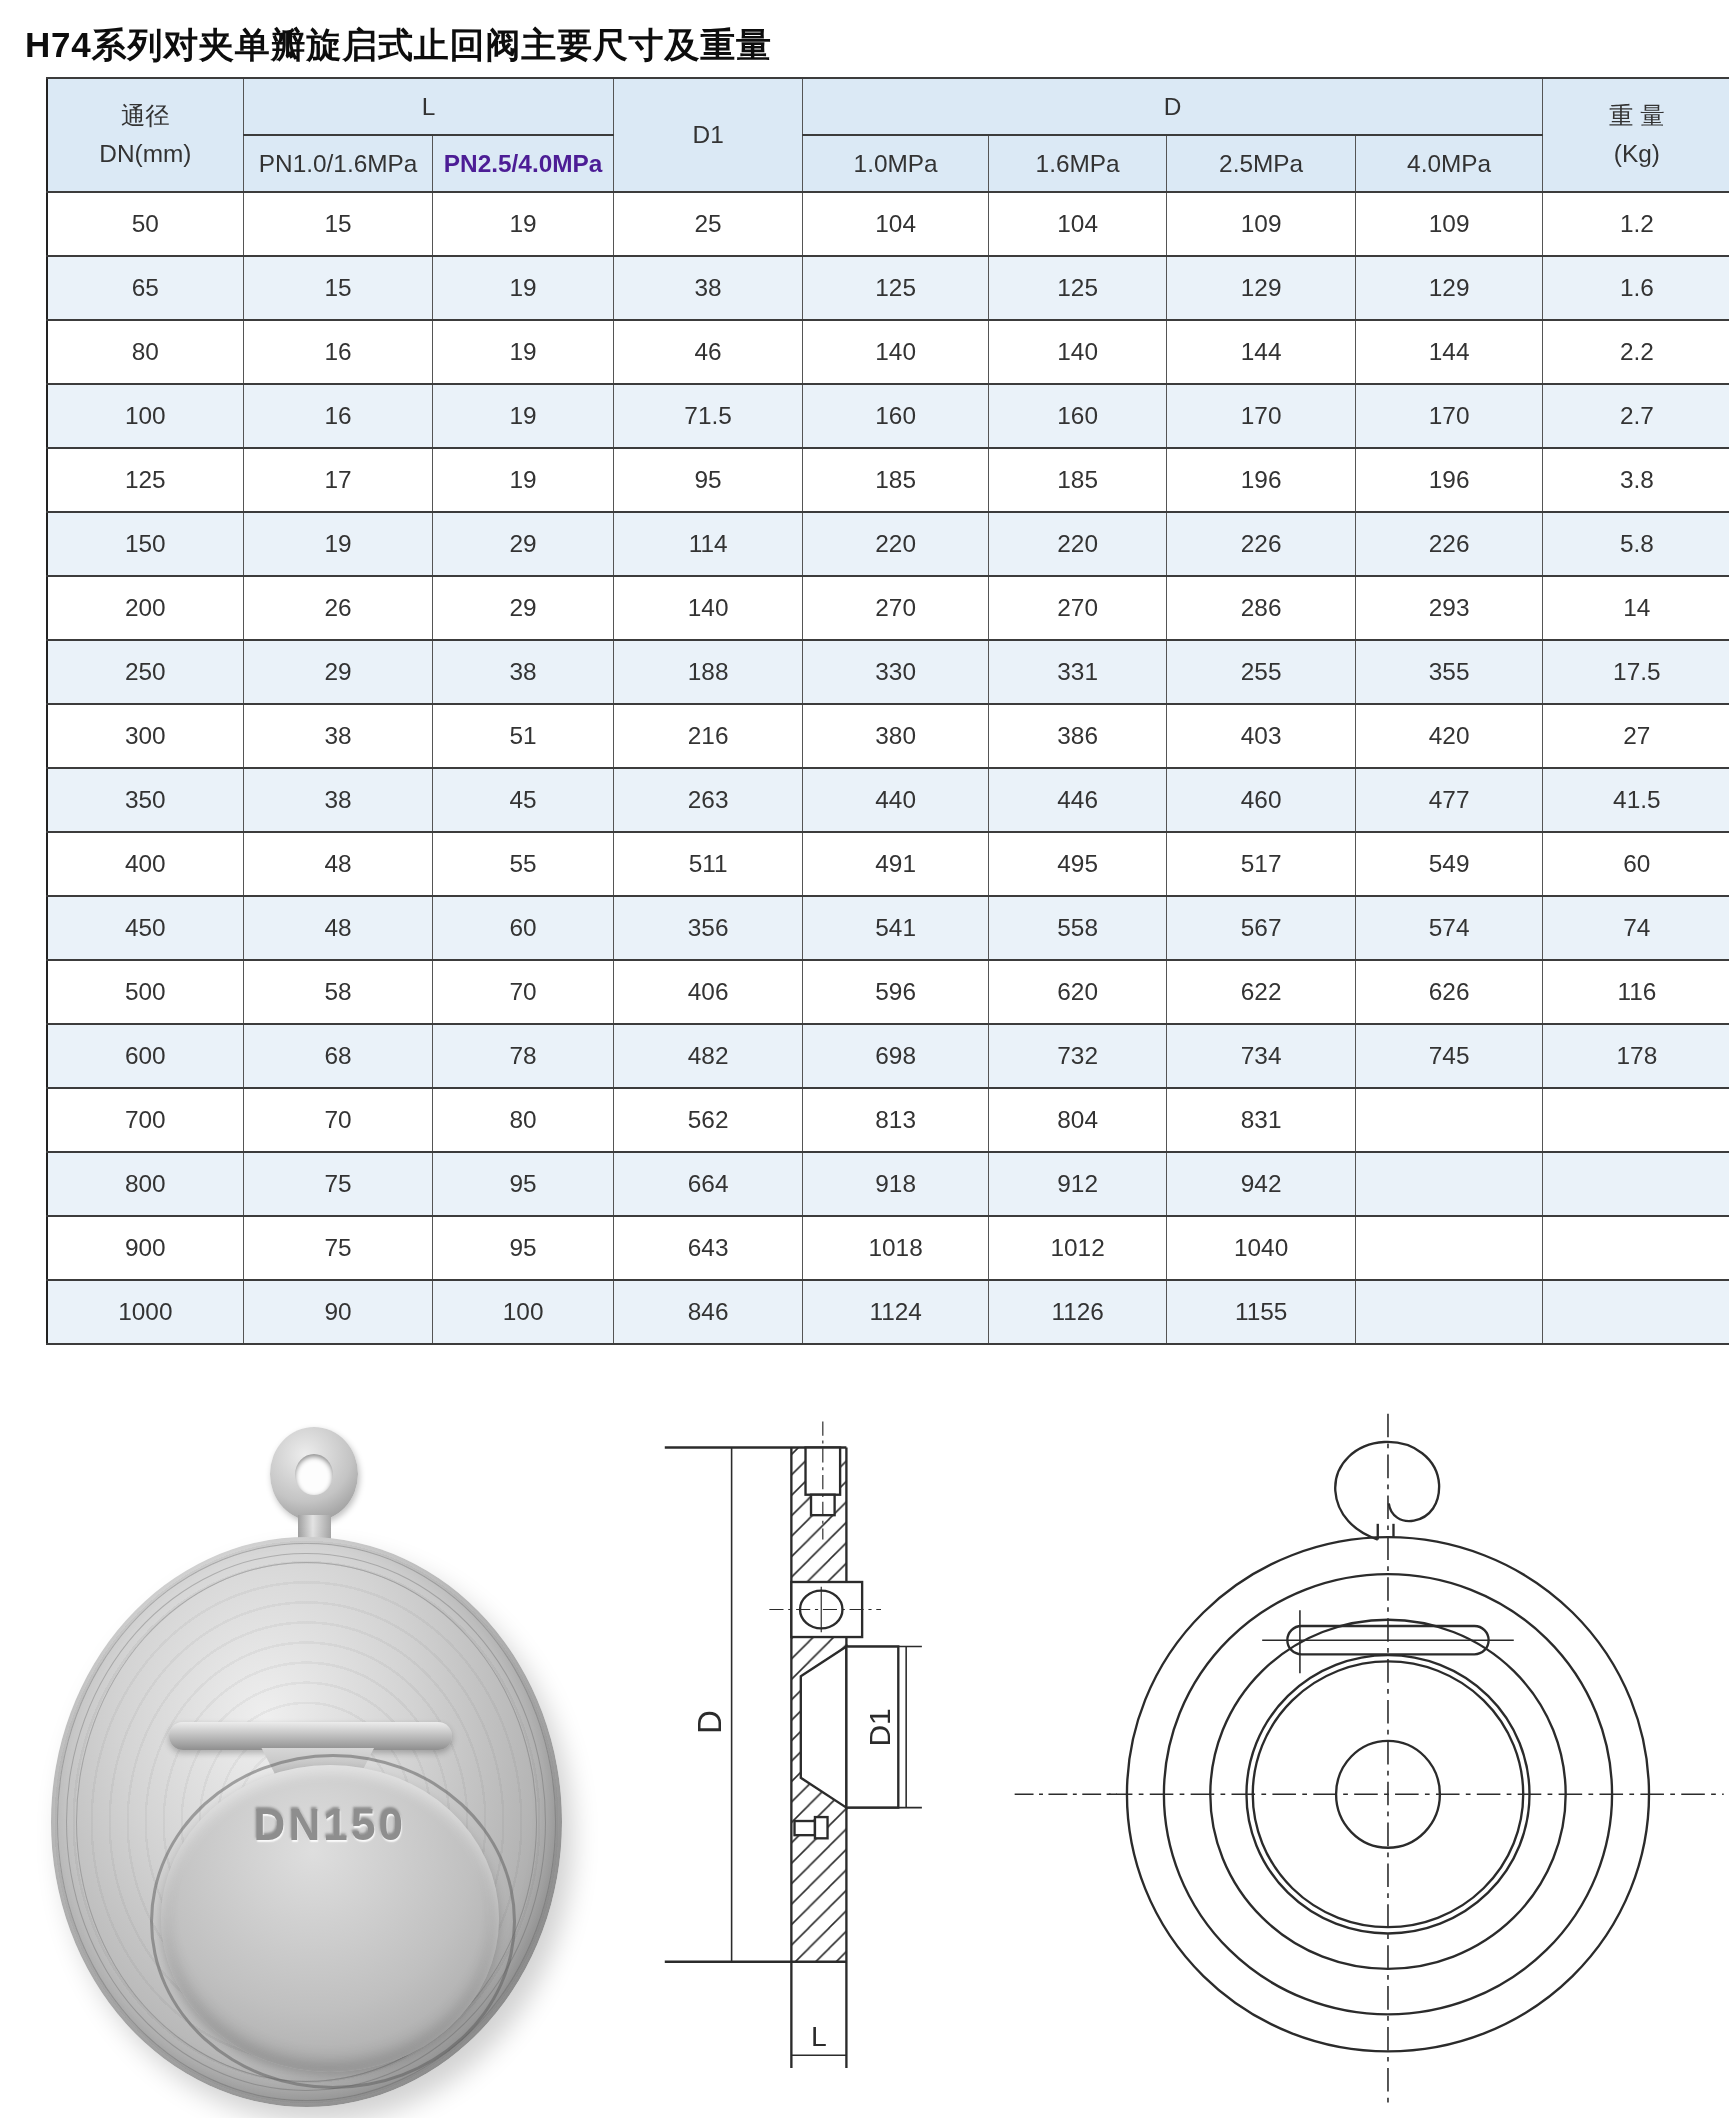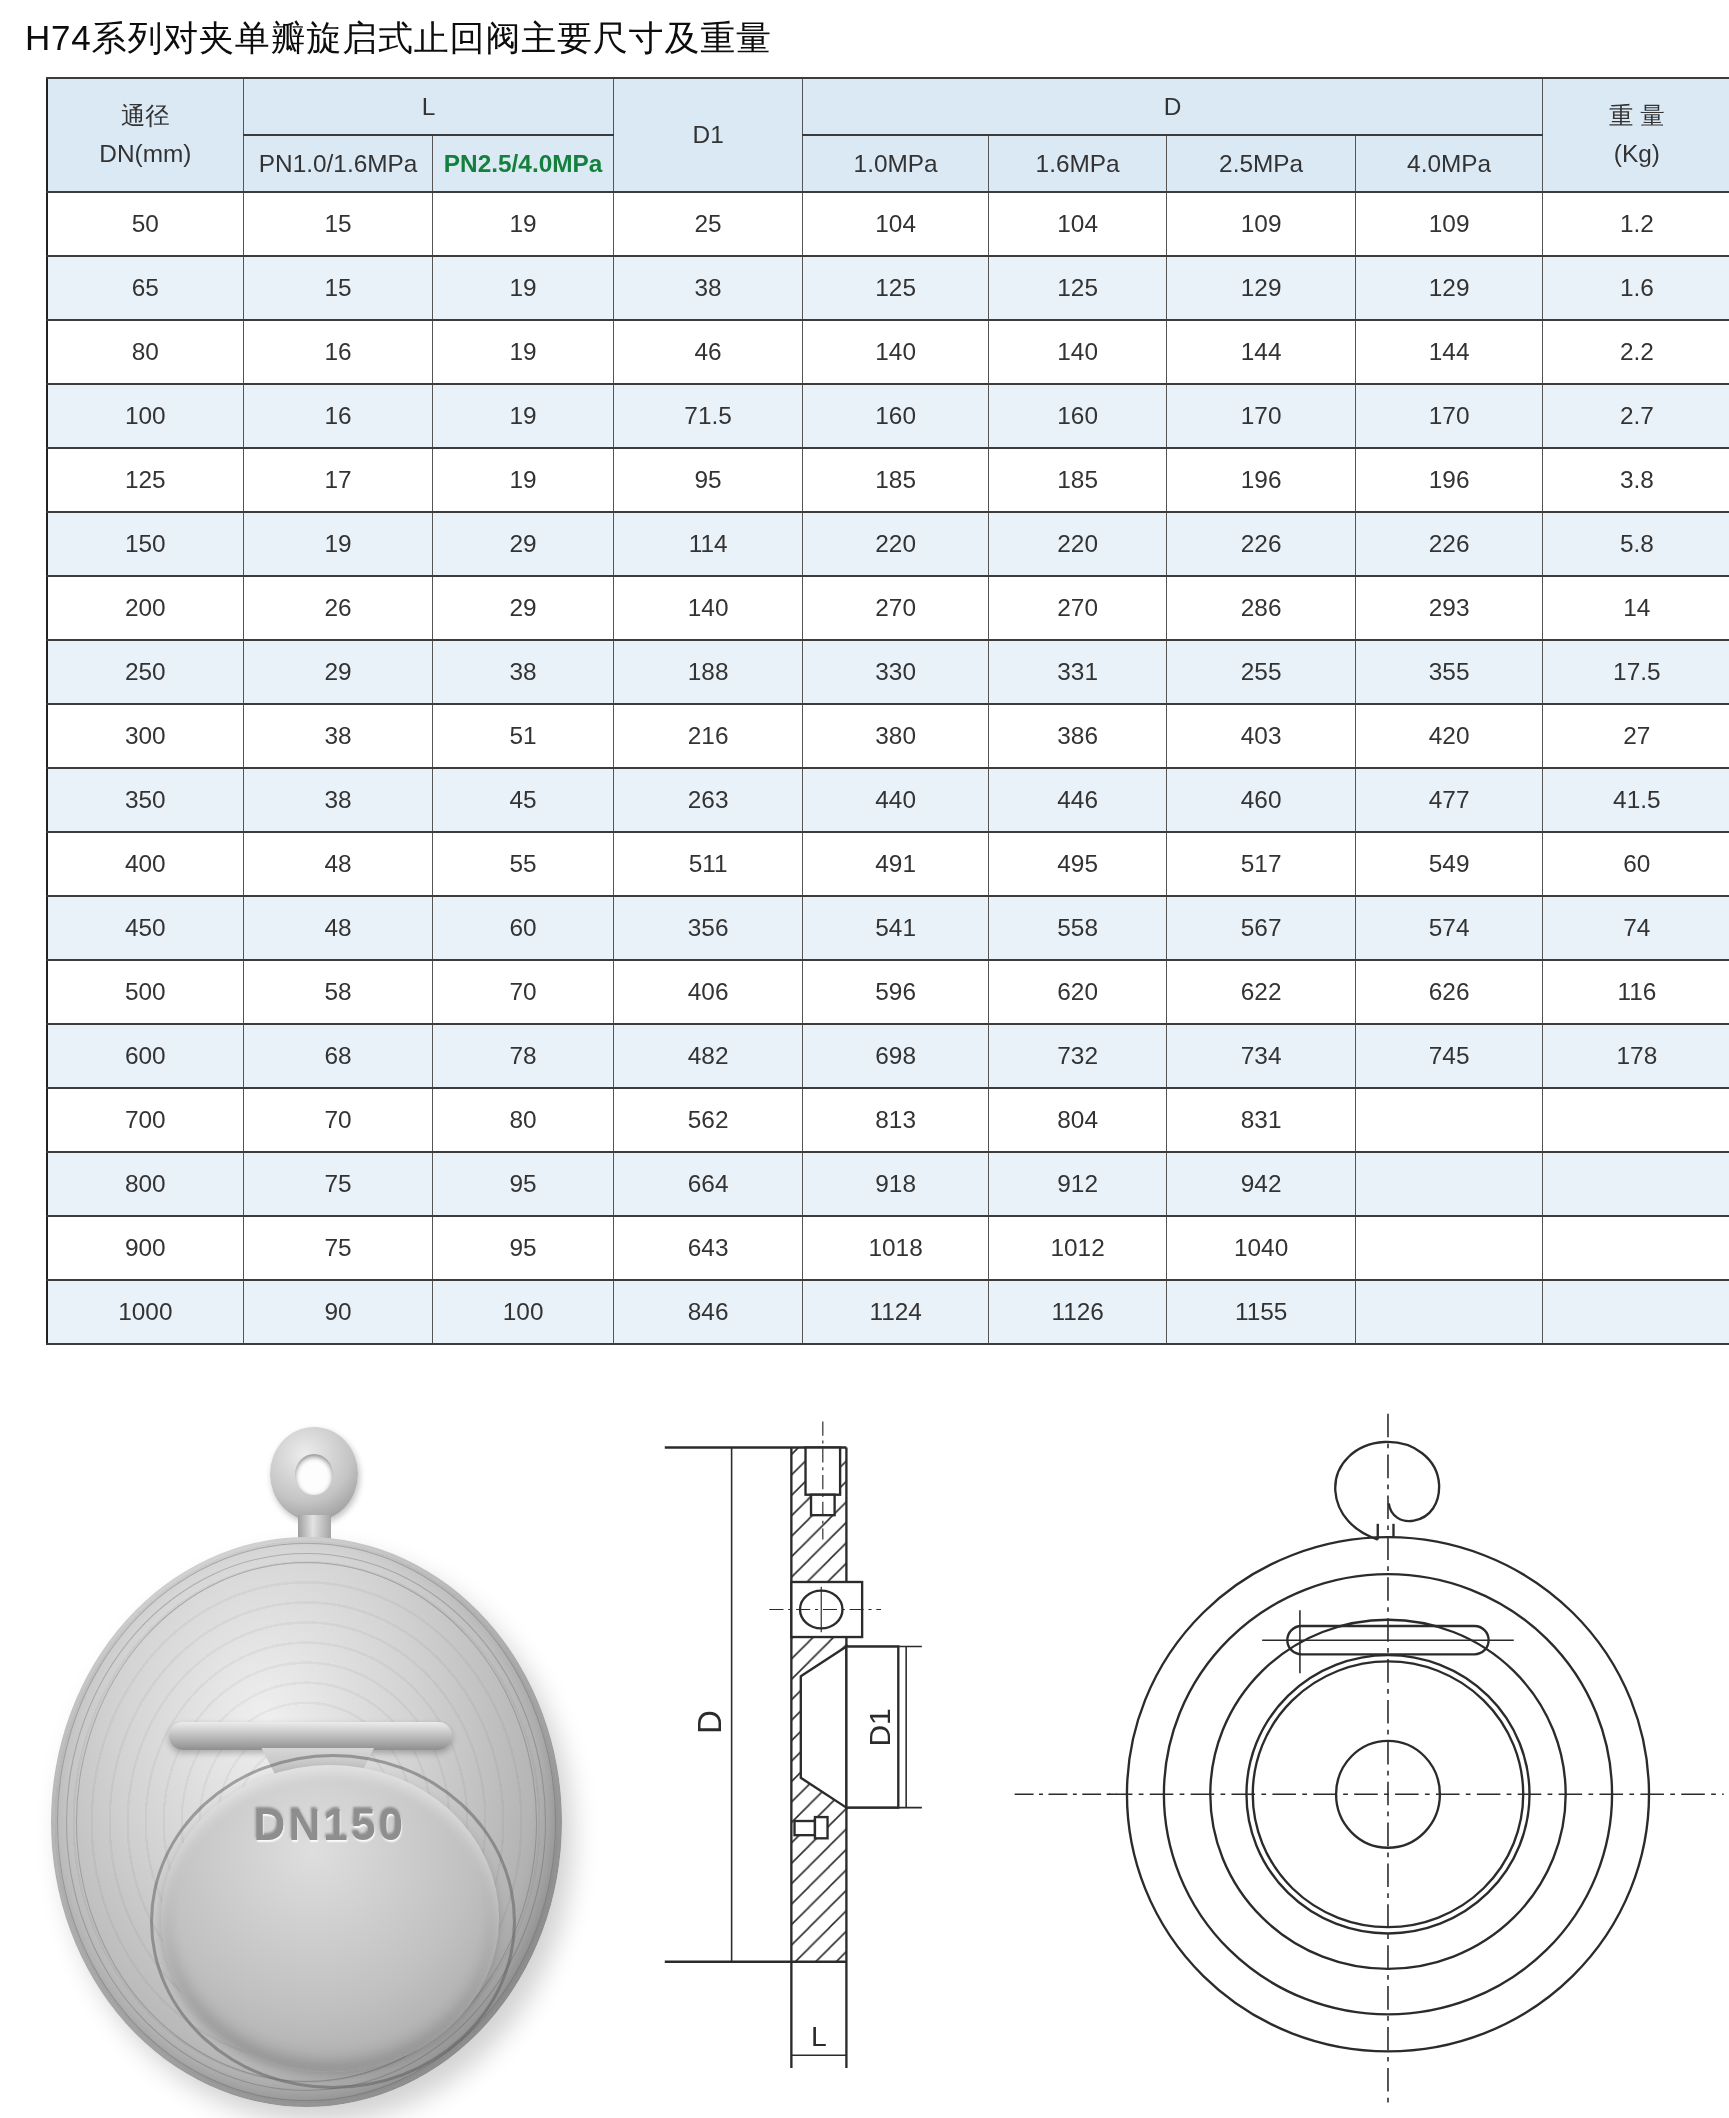--- a/index.html
+++ b/index.html
@@ -3,40 +3,40 @@
 <meta charset="utf-8">
 <style>
   html,body{margin:0;padding:0;}
   body{
     width:1729px;height:2119px;position:relative;overflow:hidden;
     background:#ffffff;
     font-family:"Liberation Sans","DejaVu Sans",sans-serif;
     color:#2f2f2f;
   }
   .page-title{
-    position:absolute;left:25px;top:15px;
-    font-size:35px;font-weight:400;color:#0d0d0d;letter-spacing:0.8px;
+    position:absolute;left:25px;top:22px;
+    font-size:35px;font-weight:700;color:#0d0d0d;letter-spacing:0.8px;
   }
   
   table.spec{
     position:absolute;left:23.6px;top:77px;
     width:1682px;border-collapse:collapse;table-layout:fixed;
     border:2.4px solid #222;
     margin-left:22px;
   }
   table.spec th, table.spec td{
     border-top:2.4px solid #3c3c3c;border-bottom:2.4px solid #3c3c3c;
     border-left:1.6px solid #555;border-right:1.6px solid #555;
     text-align:center;vertical-align:middle;
     font-size:24.4px;font-weight:400;color:#333;
     padding:0;
   }
   table.spec thead th{background:#dbe9f5;height:55px;}
   table.spec thead .two-line{line-height:1.55;}
-  table.spec thead .bolder{font-weight:600;color:#15803d;}
+  table.spec thead .bolder{font-weight:600;color:#4c1d95;}
   table.spec tbody td{height:62px;background:#ffffff;}
   table.spec tbody tr.alt td{background:#eaf2f9;}
   
   .figure{position:absolute;}
   
   .photo{left:39px;top:1407px;width:542px;height:711px;}
   .photo *{position:absolute;}
   .eye{
     left:231px;top:20.4px;width:88px;height:94px;border-radius:50%;
     background:radial-gradient(circle at 40% 30%, #ededed, #c4c4c4 55%, #8d8d8d 95%);

